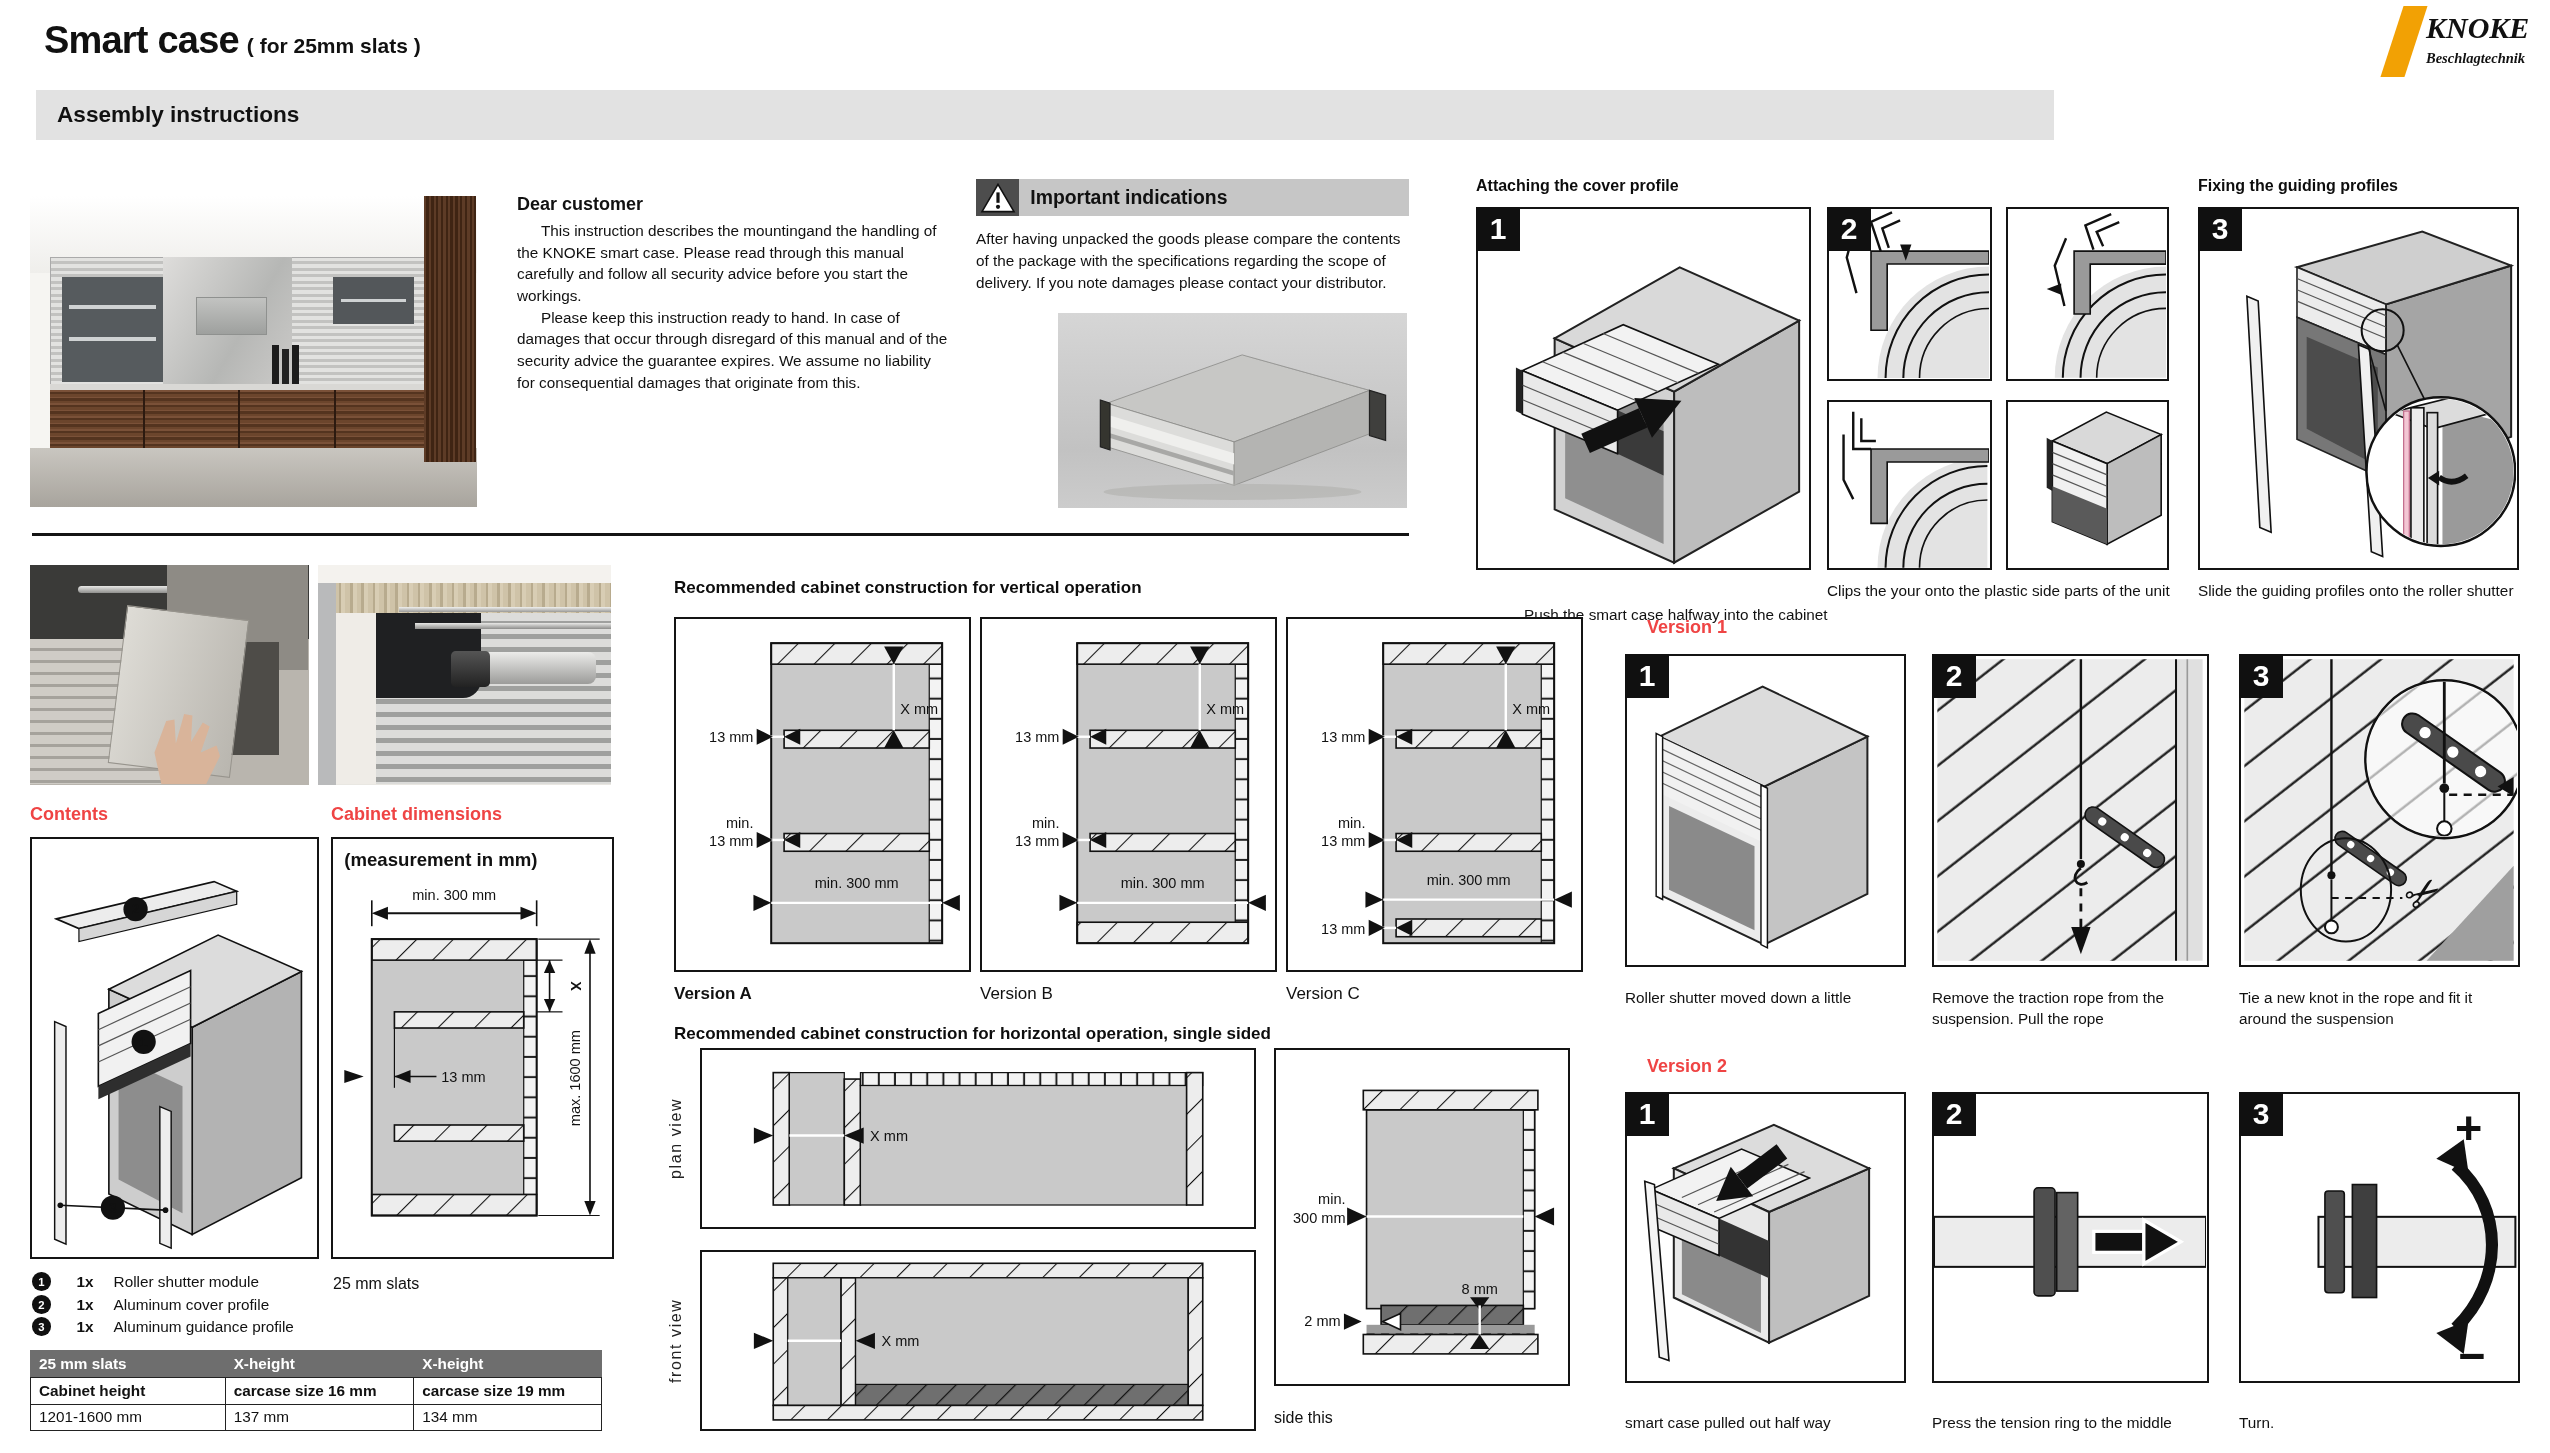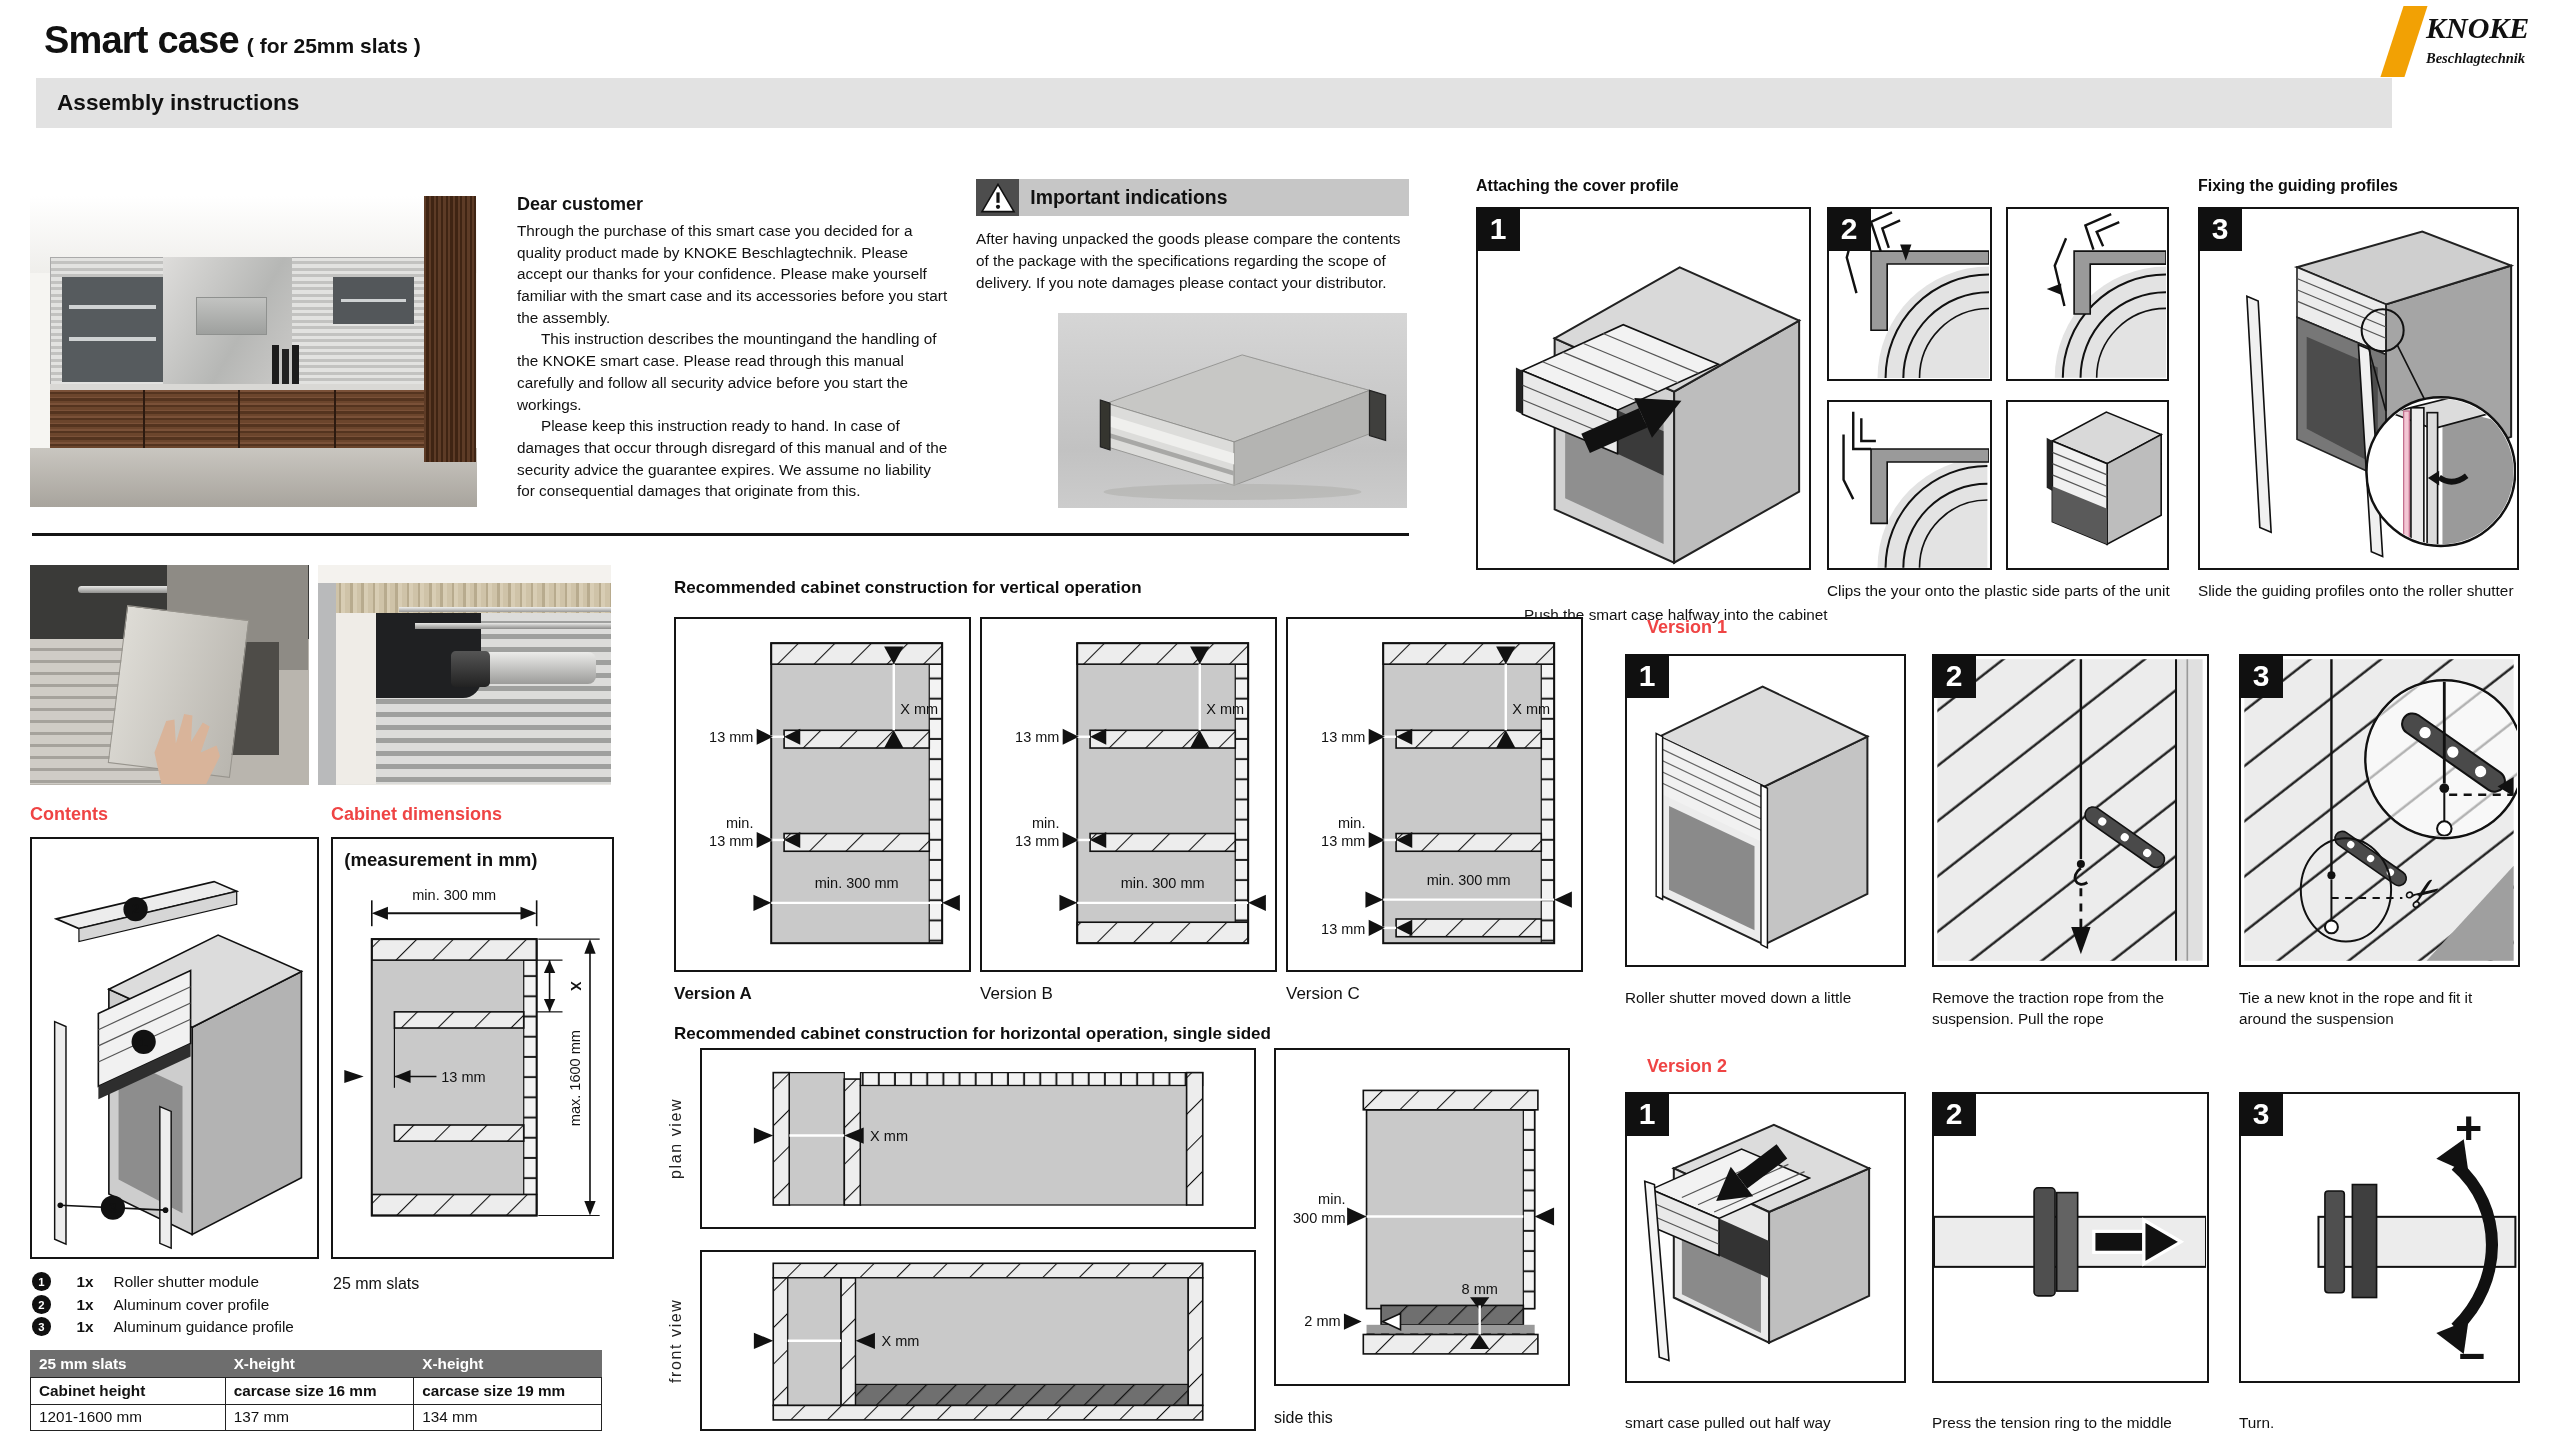--- a/index.html
+++ b/index.html
@@ -21,21 +21,21 @@
   }
   svg{display:block;}
   svg text{font-family:"Liberation Sans",sans-serif;fill:#111;}
   .dimtext{font-size:18px;}
   .photo{position:absolute;overflow:hidden;background:#ddd;}
   .ph{position:absolute;}
   
   #title{position:absolute;left:44px;top:19.4px;font-size:38px;font-weight:bold;letter-spacing:-0.8px;}
   #title .suffix{font-size:21px;letter-spacing:0;margin-left:8px;}
   #assembly-bar{
-    position:absolute;left:36px;top:78px;width:2356px;height:50px;background:#e2e2e2;
+    position:absolute;left:36px;top:90px;width:2018px;height:50px;background:#e2e2e2;
     display:flex;align-items:center;padding-left:21px;box-sizing:border-box;
     font-size:22.6px;font-weight:bold;
   }
   #logo{position:absolute;left:2381px;top:4.8px;width:162px;height:81px;}
   #logo .slash{position:absolute;left:11.3px;top:1.6px;width:24px;height:71px;background:#F2A104;transform:skewX(-18deg);}
   #logo .lname{position:absolute;left:45px;top:6.5px;font-family:"Liberation Serif",serif;font-style:italic;font-weight:bold;font-size:30px;}
   #logo .ltag{position:absolute;left:45px;top:45px;font-family:"Liberation Serif",serif;font-style:italic;font-weight:bold;font-size:14.5px;}
   
   #dear{position:absolute;left:517px;top:194px;width:431px;}
   #dear h3{margin:0 0 4.8px 0;font-size:18px;}
@@ -137,21 +137,20 @@
   <div class="ph" style="left:58px;top:48px;width:235px;height:171px;background:repeating-linear-gradient(180deg,#dcdcda 0 8px,#9fa09e 8px 13px);"></div>
   <div class="ph" style="left:58px;top:48px;width:105px;height:85px;background:#1f2022;border-radius:0 0 18px 0;"></div>
   <div class="ph" style="left:81px;top:42px;width:212px;height:4.8px;background:linear-gradient(#f0f0ee,#9a9a98);"></div>
   <div class="ph" style="left:97px;top:58px;width:196px;height:5.7px;background:linear-gradient(#e8e8e6,#8d8d8b);"></div>
   <div class="ph" style="left:133px;top:87px;width:145px;height:32px;background:linear-gradient(180deg,#ececea,#9c9c9a);border-radius:8px;"></div>
   <div class="ph" style="left:133px;top:86px;width:39px;height:36px;background:linear-gradient(180deg,#555,#222);border-radius:4.8px;"></div>
 </div>
 
 <div id="dear">
   <h3>Dear customer</h3>
-  <p>Through the purchase of this smart case you decided for a quality product made by KNOKE Beschlagtechnik. Please accept our thanks for your confidence. Please make yourself familiar with the smart case and its accessories before you start the assembly.</p>
   <p class="ind">This instruction describes the mountingand the handling of the KNOKE smart case. Please read through this manual carefully and follow all security advice before you start the workings.</p>
   <p class="ind">Please keep this instruction ready to hand. In case of damages that occur through disregard of this manual and of the security advice the guarantee expires. We assume no liability for consequential damages that originate from this.</p>
 </div>
 
 <div id="imp-icon">
   <svg width="36" height="32" viewBox="0 0 44 40">
     <polygon points="22,3 42,37 2,37" fill="#fff" stroke="#111" stroke-width="2"></polygon>
     <rect x="20" y="13" width="4" height="13" fill="#111"></rect>
     <circle cx="22" cy="31" r="2.6" fill="#111"></circle>
   </svg>

